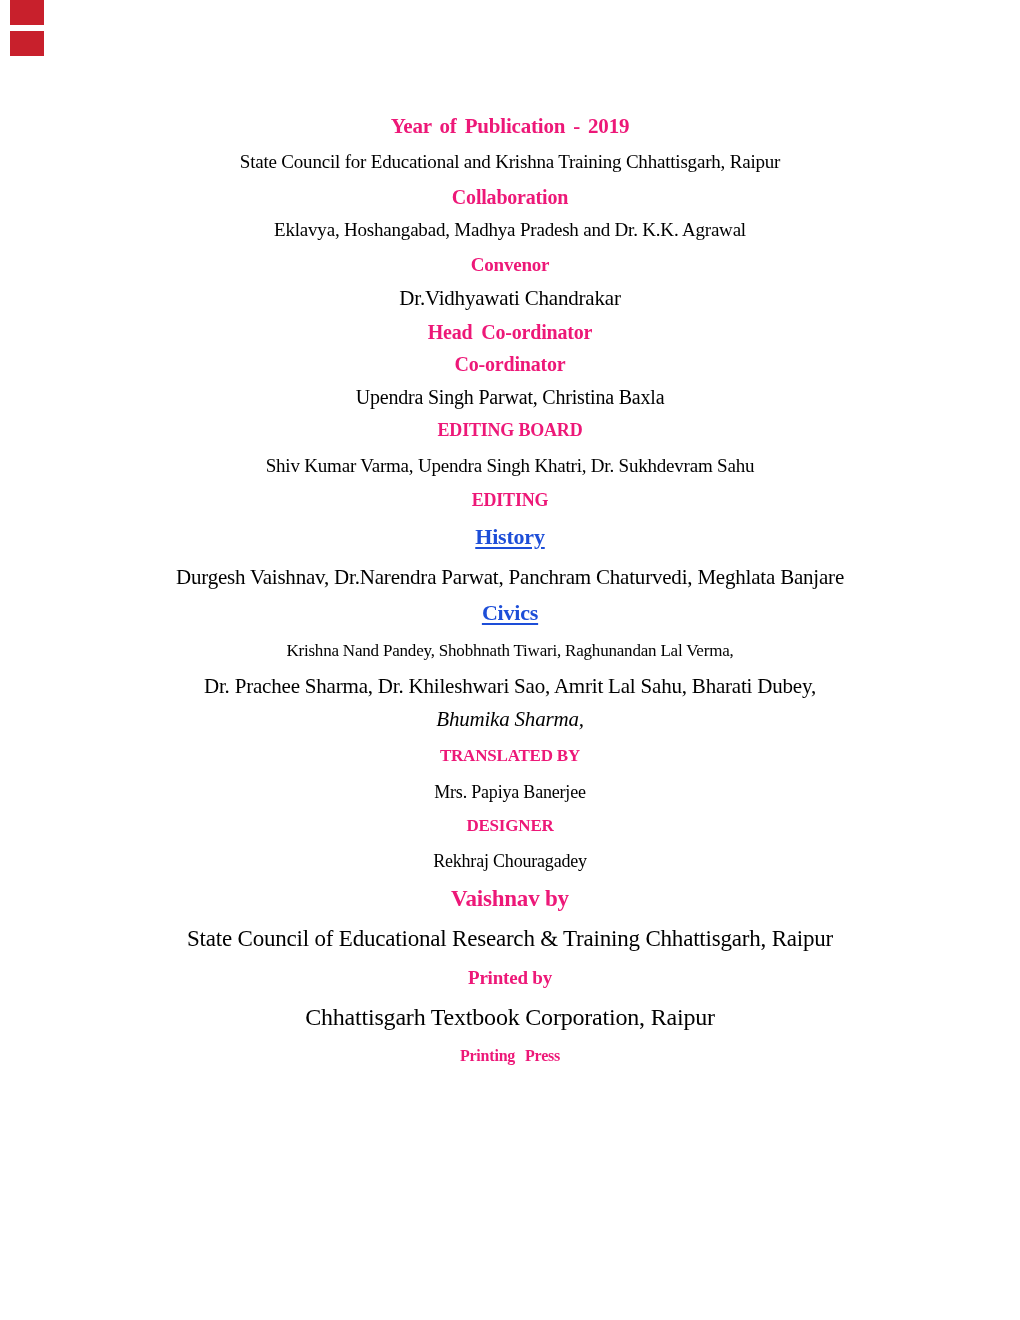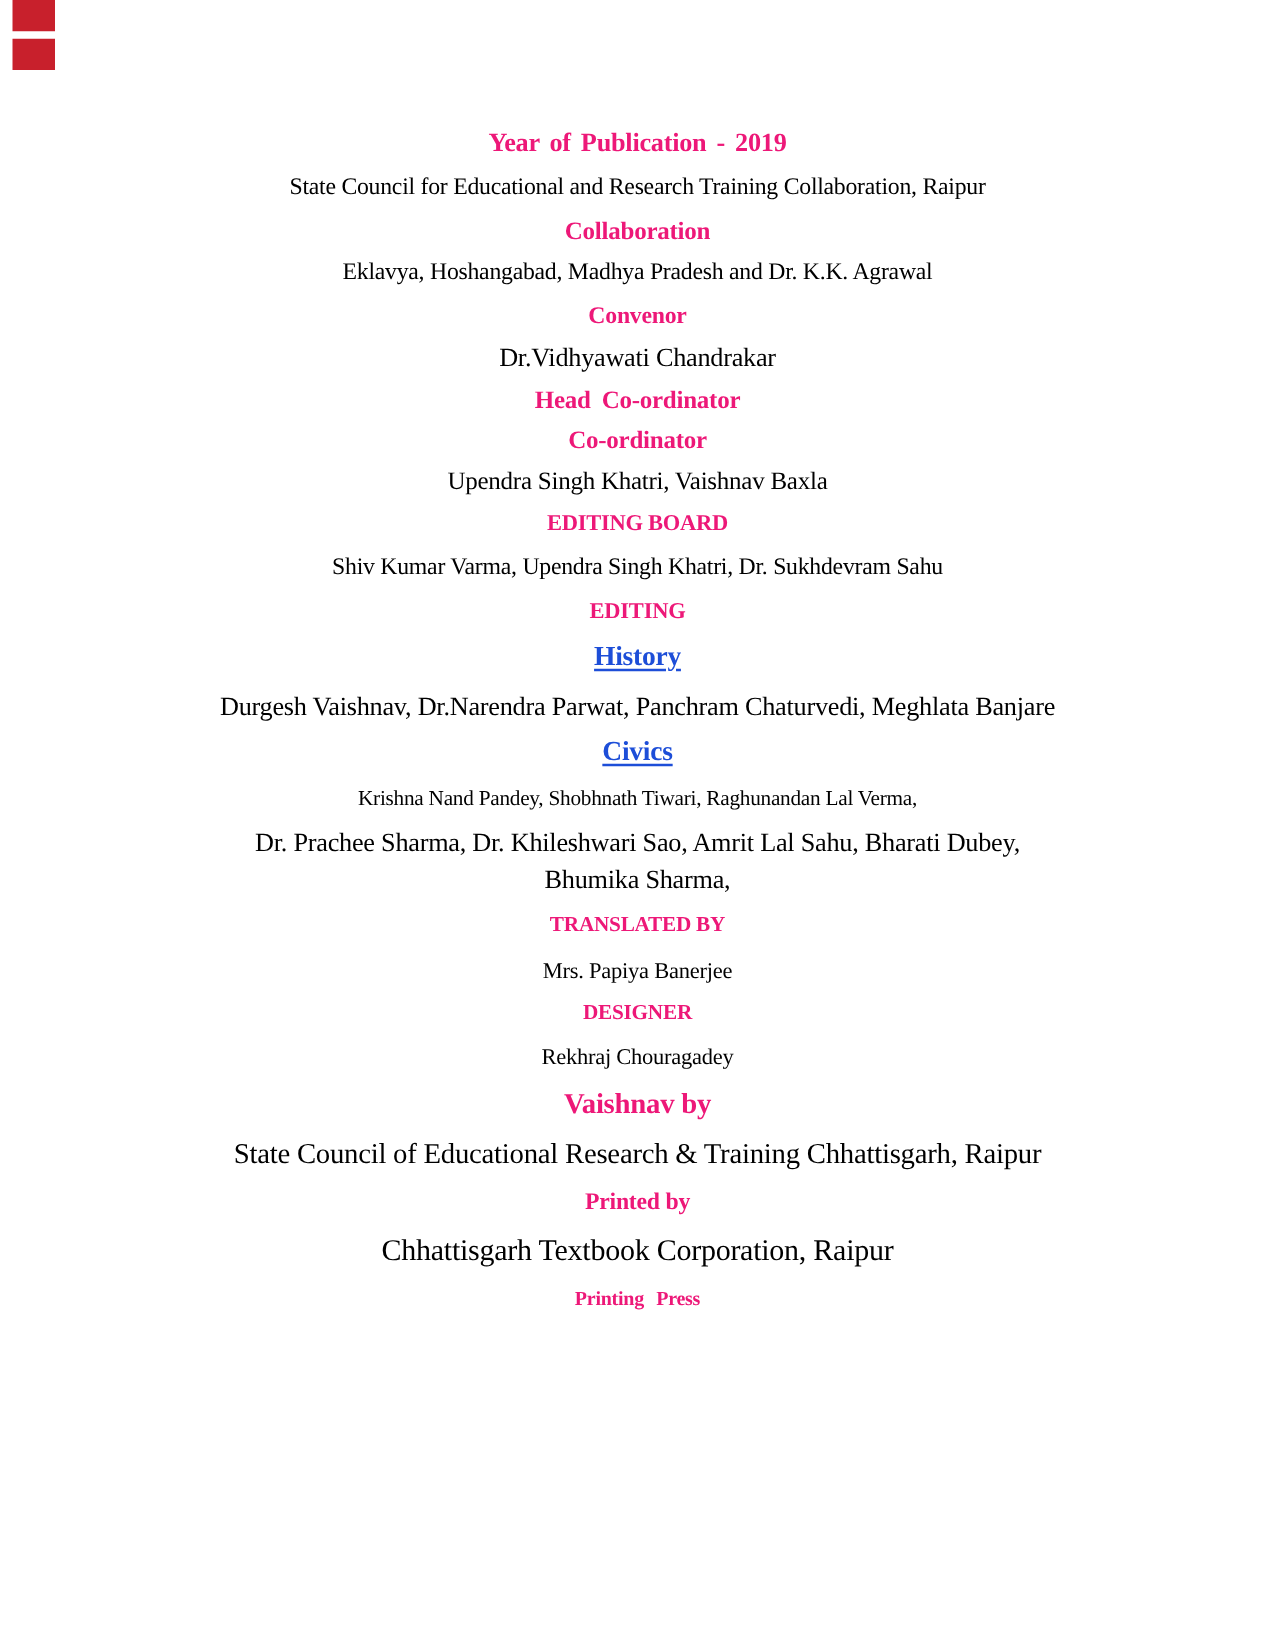--- a/index.html
+++ b/index.html
@@ -20,21 +20,21 @@
     background:#C8202C;
   }
   .corner-mark.m1 { top:0; }
   .corner-mark.m2 { top:31px; }
   .content {
     width:920px;
     margin:0 auto;
     padding-top:104px;
     text-align:center;
   }
-  .ln { line-height:1; margin:0 auto; letter-spacing:-0.2px; }
+  .ln { line-height:1; margin:12px auto; letter-spacing:-0.2px; }
   .pink { color:#ED1878; font-weight:bold; }
   .blk  { color:#000000; }
   .link {
     color:#1d4ed8;
     font-weight:bold;
     text-decoration:underline;
     text-decoration-thickness:2px;
     text-underline-offset:3px;
     cursor:pointer;
     display:inline-block;
@@ -52,21 +52,21 @@
   .l10{font-size:20px; margin-bottom:14px;}
   .l11{font-size:18px; margin-bottom:17px;}
   .l12{font-size:19px; margin-bottom:16px;}
   .l13{font-size:18px; margin-bottom:17px;}
   .l14{font-size:22px; margin-bottom:19px;}
   .l15{font-size:21px; margin-bottom:7px;}
   .l16{font-size:21px; margin-bottom:14px;}
   .l17{font-size:22px; margin-bottom:18px;}
   .l18{font-size:17px; margin-bottom:17px;}
   .l19{font-size:21px; margin-bottom:8px;}
-  .l20{font-size:21px; margin-bottom:17px;}
+  .l20{font-size:21px; margin-bottom:17px;font-style:italic;}
   .l21{font-size:17px; margin-bottom:19px;}
   .l22{font-size:18px; margin-bottom:16px;}
   .l23{font-size:17px; margin-bottom:18px;}
   .l24{font-size:18px; margin-bottom:17px;}
   .l25{font-size:23px; margin-bottom:17px;}
   .l26{font-size:23px; margin-bottom:18px;}
   .l27{font-size:19px; margin-bottom:18px;}
   .l28{font-size:24px; margin-bottom:19px;}
   .l29{font-size:16px; word-spacing:6px; margin-bottom:0;}
 </style>
@@ -74,32 +74,32 @@
 <body>
 
 <div class="page">
 
   <div class="corner-mark m1"></div>
   <div class="corner-mark m2"></div>
 
   <div class="content">
 
     <div class="ln pink l01">Year of Publication - 2019</div>
-    <div class="ln blk  l02">State Council for Educational and Research Training Collaboration, Raipur</div>
+    <div class="ln blk  l02">State Council for Educational and Krishna Training Chhattisgarh, Raipur</div>
 
     <div class="ln pink l03">Collaboration</div>
     <div class="ln blk  l04">Eklavya, Hoshangabad, Madhya Pradesh and Dr. K.K. Agrawal</div>
 
     <div class="ln pink l05">Convenor</div>
     <div class="ln blk  l06">Dr.Vidhyawati Chandrakar</div>
 
     <div class="ln pink l07">Head Co-ordinator</div>
 
     <div class="ln pink l09">Co-ordinator</div>
-    <div class="ln blk  l10">Upendra Singh Khatri, Vaishnav Baxla</div>
+    <div class="ln blk  l10">Upendra Singh Parwat, Christina Baxla</div>
 
     <div class="ln pink l11">EDITING BOARD</div>
     <div class="ln blk  l12">Shiv Kumar Varma, Upendra Singh Khatri, Dr. Sukhdevram Sahu</div>
 
     <div class="ln pink l13">EDITING</div>
 
     <div class="ln l14"><a class="link">History</a></div>
     <div class="ln blk l16">Durgesh Vaishnav, Dr.Narendra Parwat, Panchram Chaturvedi, Meghlata Banjare</div>
 
     <div class="ln l17"><a class="link">Civics</a></div>

